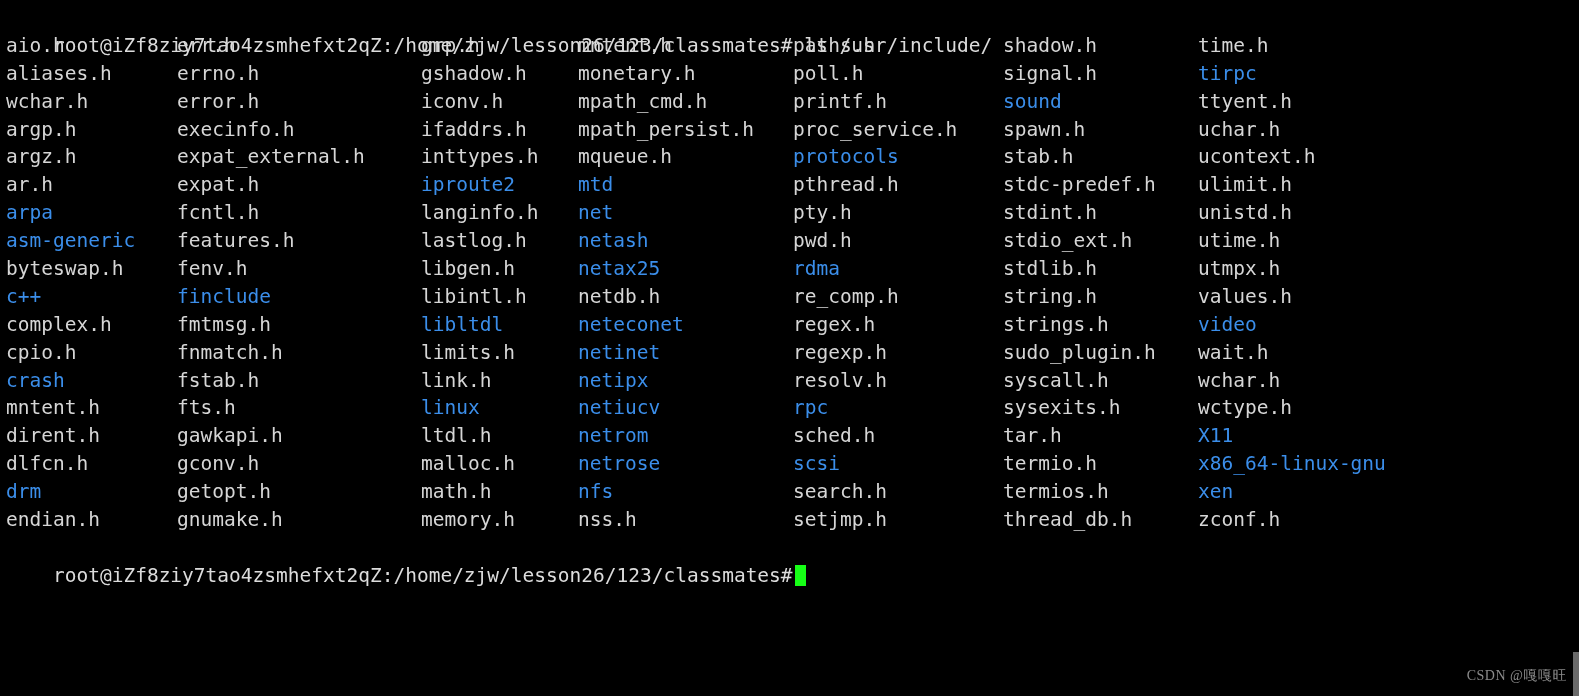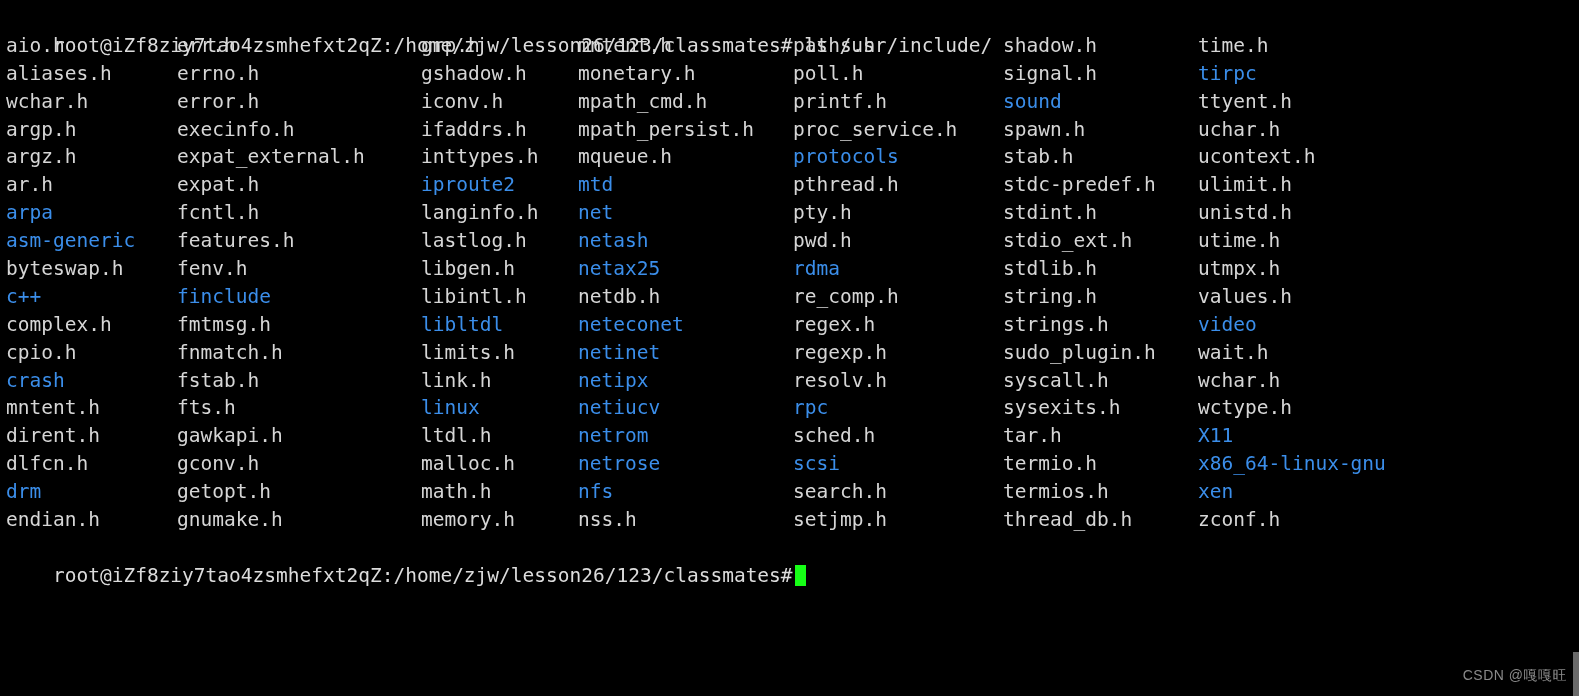--- a/index.html
+++ b/index.html
@@ -65,21 +65,21 @@
     width: 11px;
     height: 21px;
     background: #16ff16;
     vertical-align: -4px;
     margin-left: 2px;
   }
   #watermark {
     position: absolute;
     right: 12px;
     bottom: 6px;
-    font-family: Liberation Sans, sans-serif;
+    font-family: Liberation Serif, serif;
     font-size: 14px;
     color: #8a8a8a;
     letter-spacing: 0.5px;
     white-space: pre;
   }
   #scroll-nub {
     position: absolute;
     right: 0px;
     top: 652px;
     width: 6px;

